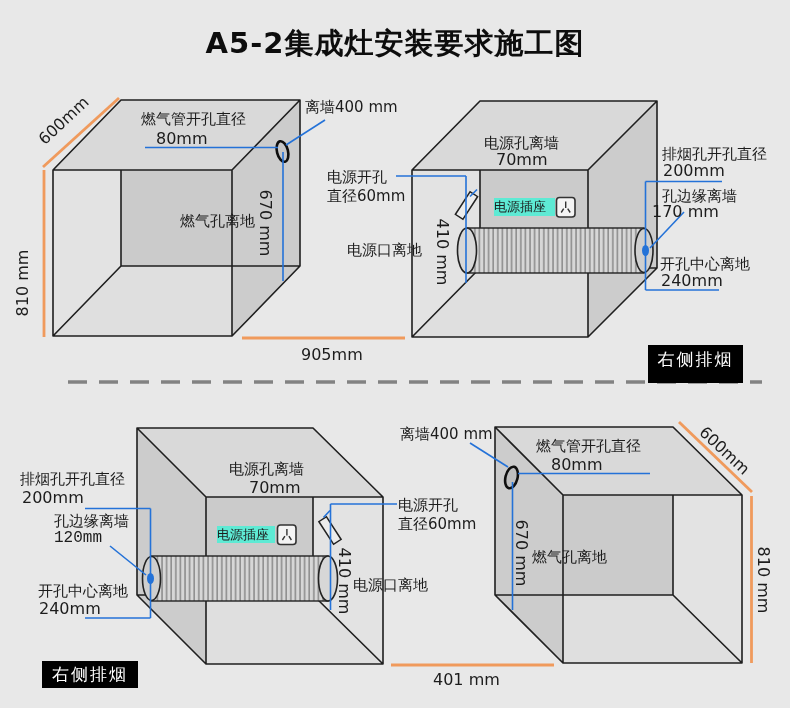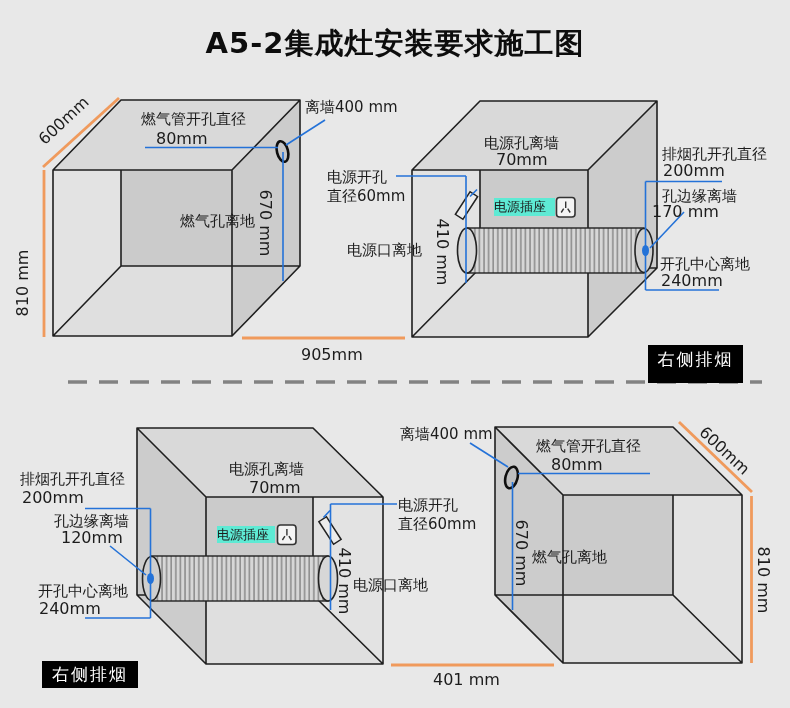--- a/index.html
+++ b/index.html
@@ -148,21 +148,21 @@
   <div class="lbl" style="left:662px;top:146px;">排烟孔开孔直径</div>
   <div class="lbl num" style="left:663px;top:162px;">200mm</div>
   <div class="lbl" style="left:662px;top:188px;">孔边缘离墙</div>
   <div class="lbl num" style="left:652px;top:203px;">170 mm</div>
   <div class="lbl" style="left:660px;top:256px;">开孔中心离地</div>
   <div class="lbl num" style="left:661px;top:272px;">240mm</div>
 
   <div class="lbl" style="left:20px;top:471px;">排烟孔开孔直径</div>
   <div class="lbl num" style="left:22px;top:489px;">200mm</div>
   <div class="lbl" style="left:54px;top:513px;">孔边缘离墙</div>
-  <div class="lbl num" style="left:61px;top:529px;">120mm</div>
+  <div class="lbl num" style="left:54px;top:529px;font-family:Liberation Mono, monospace;">120mm</div>
   <div class="lbl" style="left:38px;top:583px;">开孔中心离地</div>
   <div class="lbl num" style="left:39px;top:600px;">240mm</div>
   <div class="lbl" style="left:229px;top:461px;">电源孔离墙</div>
   <div class="lbl num" style="left:249px;top:479px;">70mm</div>
   <div class="socket-label" style="left:217px;top:526px;width:58px;height:17px;line-height:17px;">电源插座</div>
   <div class="lbl rot num" style="left:344px;top:581px;transform:translate(-50%,-50%) rotate(90deg);">410 mm</div>
   <div class="lbl" style="left:353px;top:577px;">电源口离地</div>
   <div class="lbl" style="left:398px;top:497px;">电源开孔</div>
   <div class="lbl" style="left:398px;top:516px;">直径60mm</div>
 

